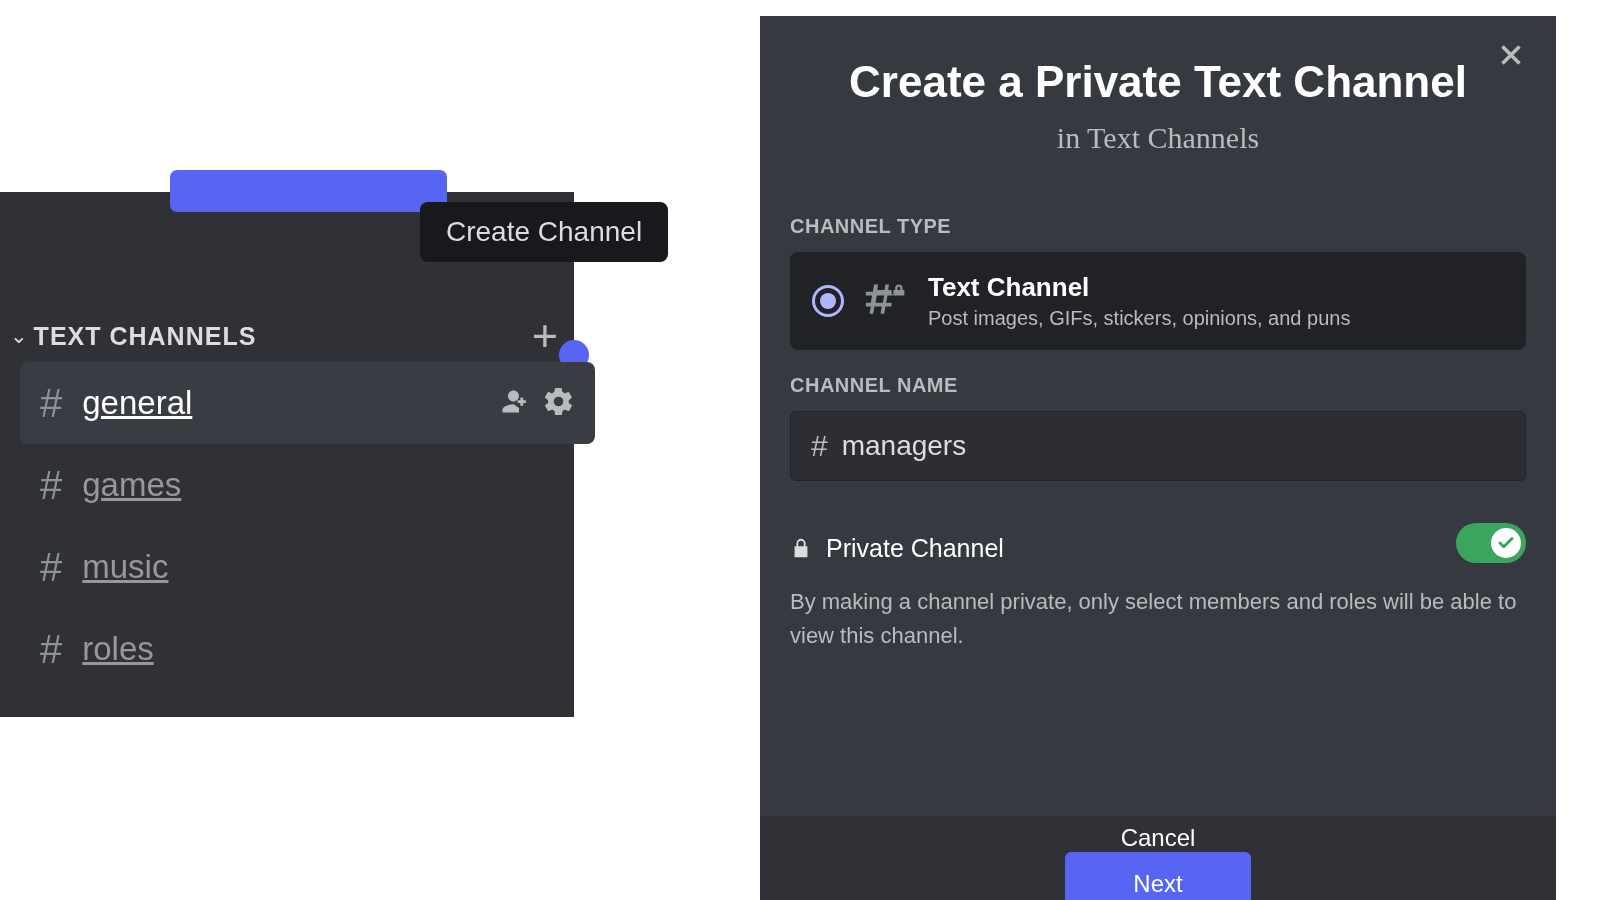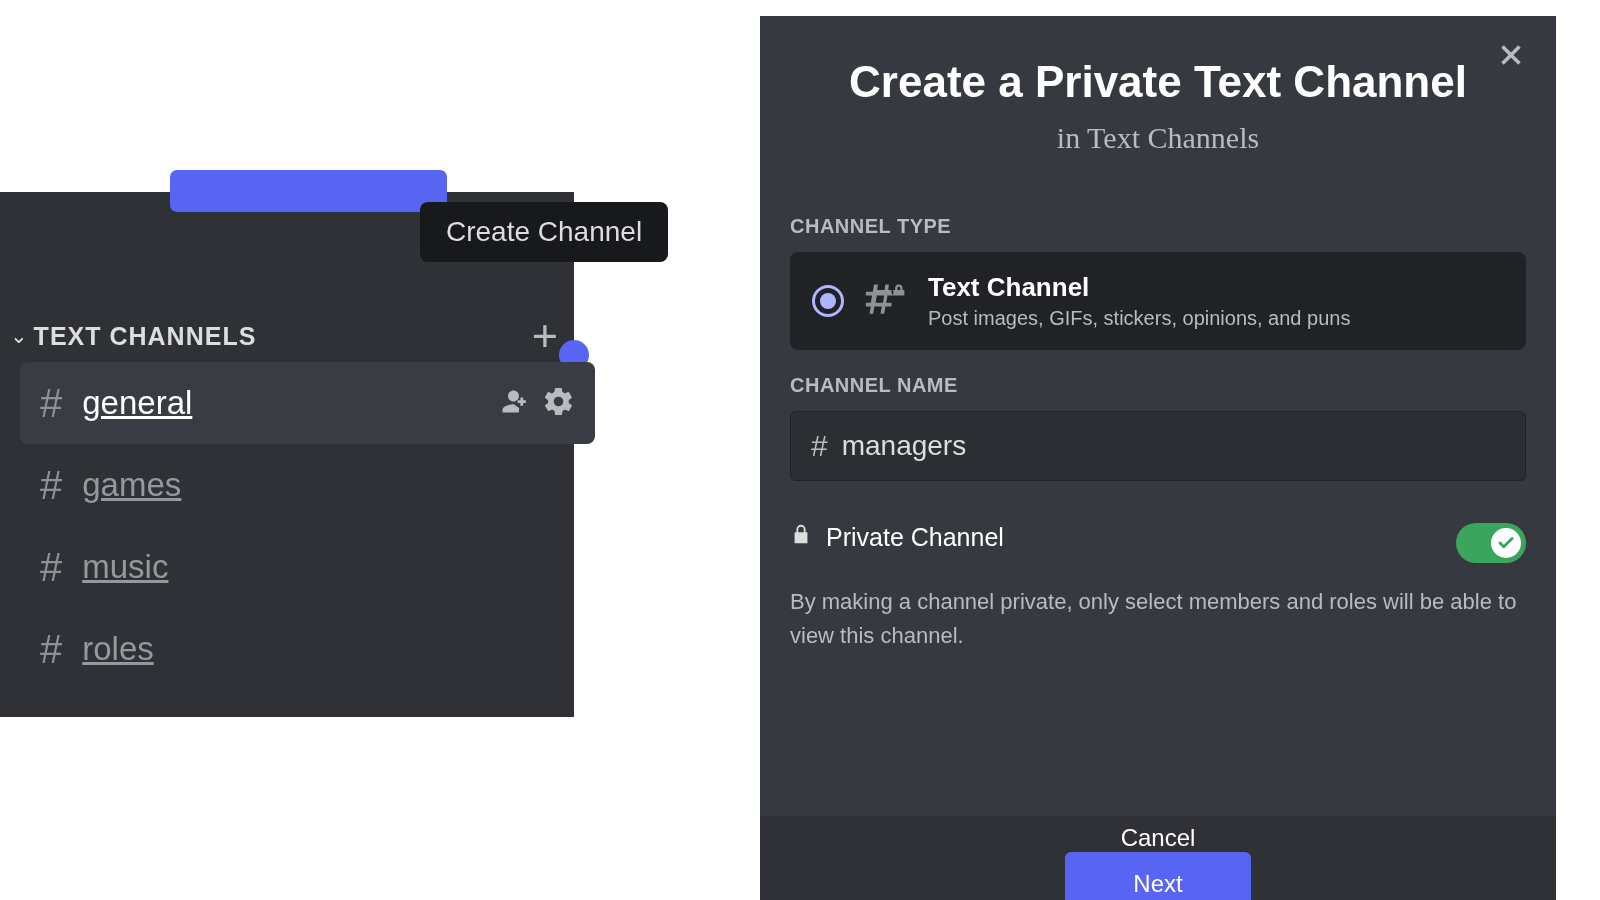--- a/index.html
+++ b/index.html
@@ -205,21 +205,21 @@
       align-items: center;
       padding: 0 20px;
       gap: 14px;
     }
     .name-input .hash { color: #b9bbbe; font-size: 30px; font-weight: 500; }
     .name-input input {
       background: transparent; border: none; outline: none;
       color: #dcddde; font-size: 28px; font-weight: 400; flex: 1;
     }
     .private-row {
-      display: flex; align-items: flex-start; margin-top: 42px;
+      display: flex; align-items: flex-end; margin-top: 42px;
     }
     .private-row .lock { color: #dcddde; margin-right: 14px; }
     .private-row .lock svg { width: 22px; height: 22px; fill: #dcddde; }
     .private-row .plabel { color: #ffffff; font-size: 25px; font-weight: 500; }
     .toggle {
       margin-left: auto;
       width: 70px; height: 40px; border-radius: 20px;
       background: #3ba55d; position: relative;
     }
     .toggle .knob {

